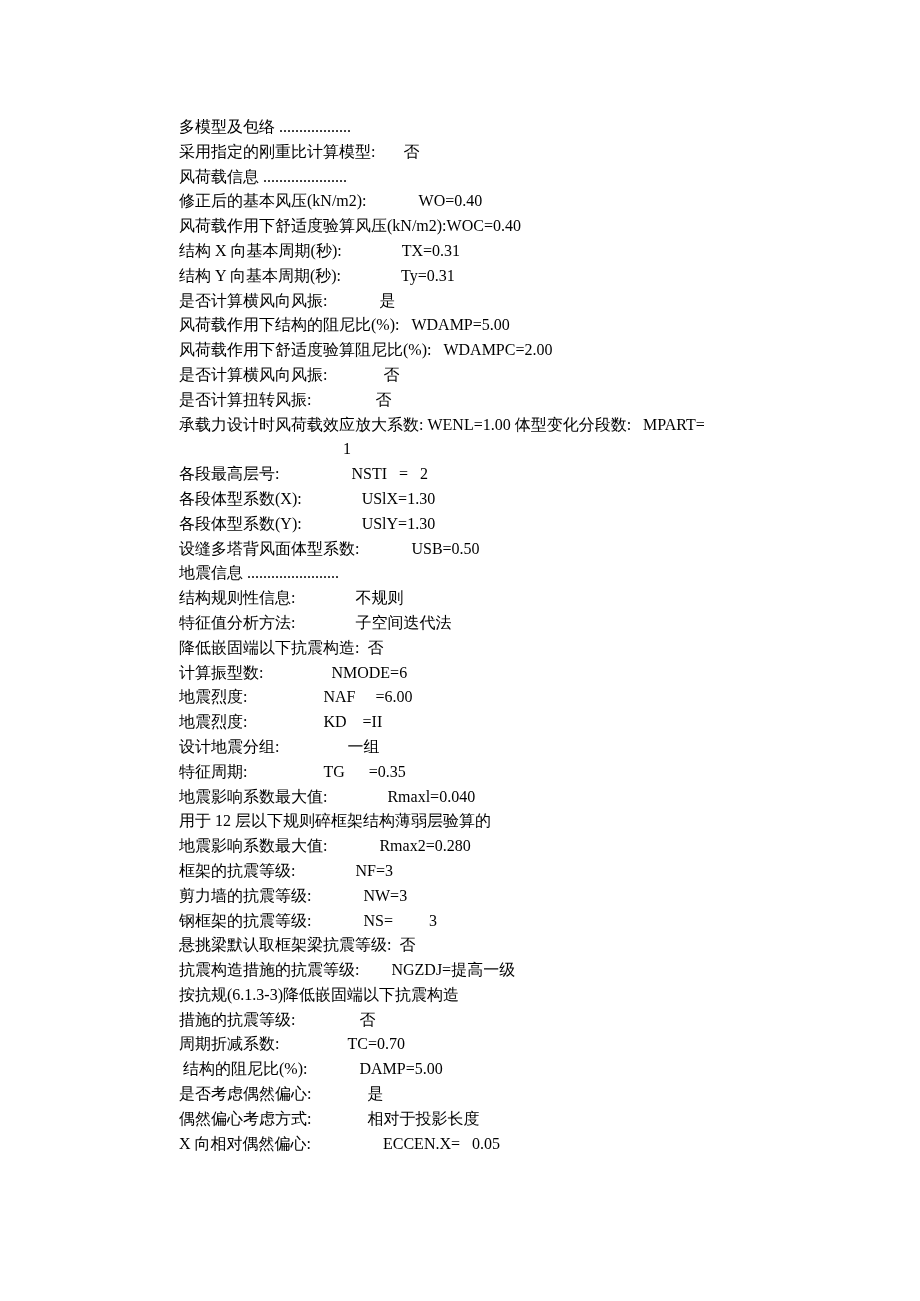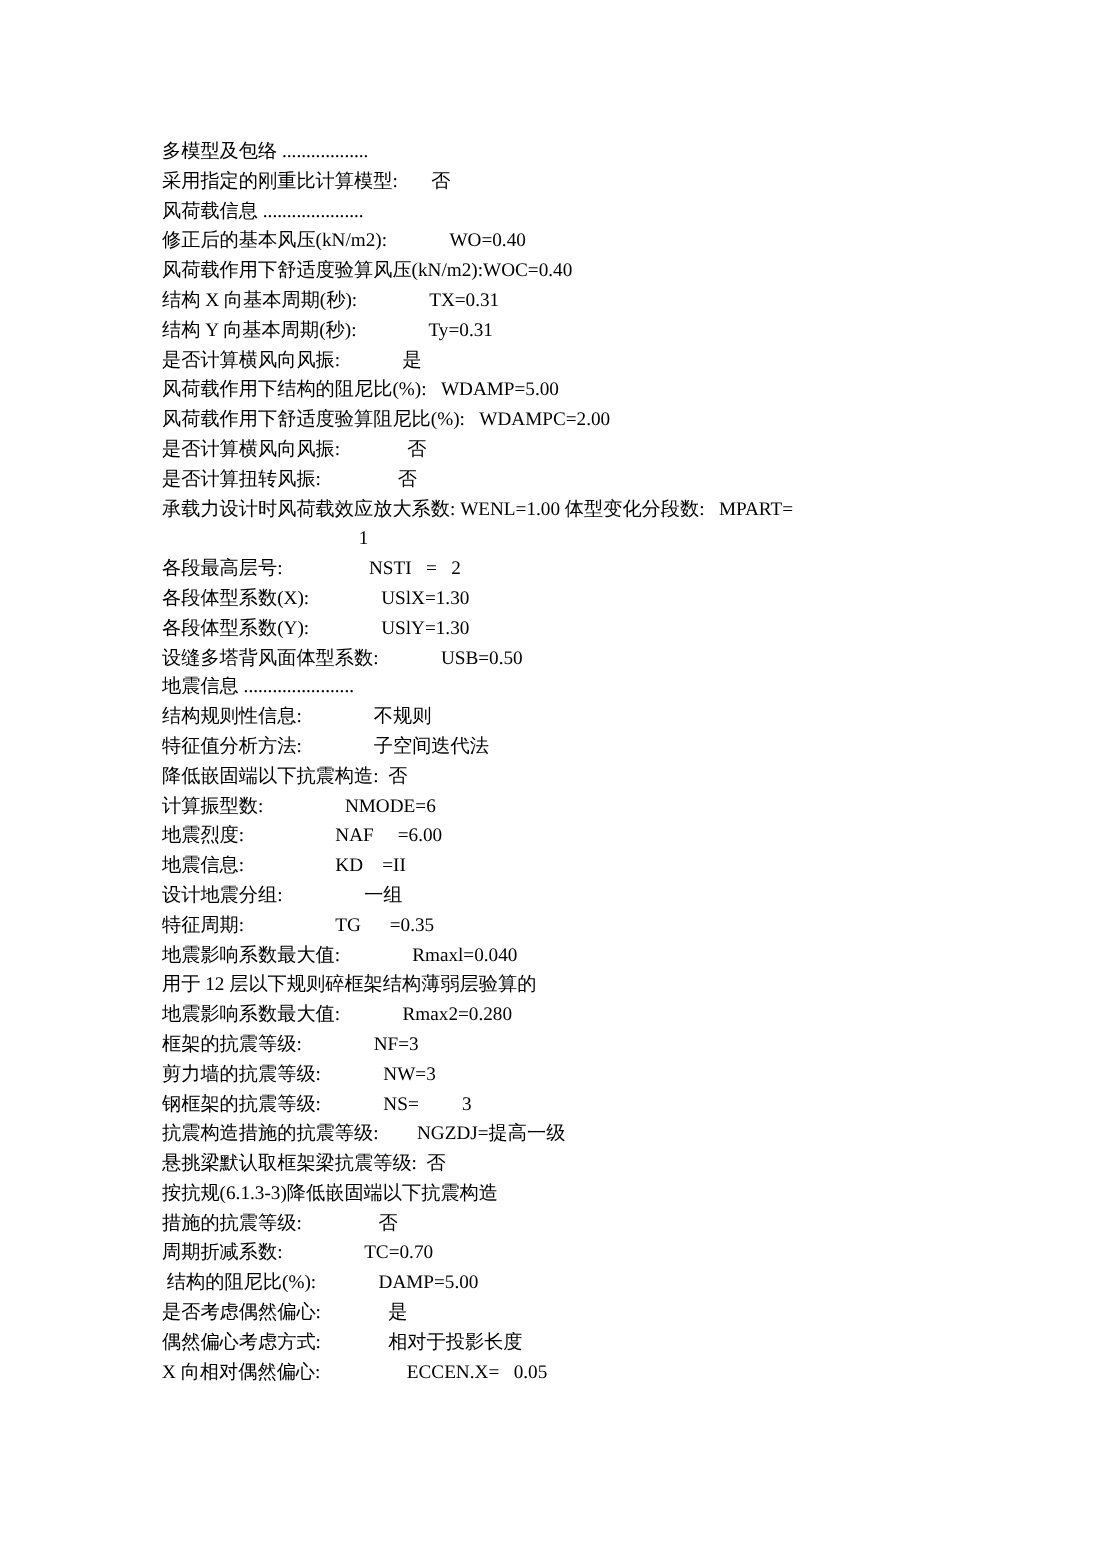--- a/index.html
+++ b/index.html
@@ -7,20 +7,21 @@
   padding: 0;
   background: #fff;
   font-family: "SimSun", "宋体", serif;
   font-size: 16px;
   color: #000;
   width: 920px;
 }
 .page {
   padding: 115px 135px 40px 135px;
   line-height: 1.55;
+  margin-left: 44px;
 }
 .line {
   white-space: pre;
 }
 </style>
 </head>
 <body>
 
 <div class="page">
   <div class="line">多模型及包络 ..................</div>
@@ -42,31 +43,31 @@
   <div class="line">各段体型系数(X):               USlX=1.30</div>
   <div class="line">各段体型系数(Y):               USlY=1.30</div>
   <div class="line">设缝多塔背风面体型系数:             USB=0.50</div>
   <div class="line"></div>
   <div class="line">地震信息 .......................</div>
   <div class="line">结构规则性信息:               不规则</div>
   <div class="line">特征值分析方法:               子空间迭代法</div>
   <div class="line">降低嵌固端以下抗震构造:  否</div>
   <div class="line">计算振型数:                 NMODE=6</div>
   <div class="line">地震烈度:                   NAF     =6.00</div>
-  <div class="line">地震信息:                   KD    =II</div>
+  <div class="line">地震烈度:                   KD    =II</div>
   <div class="line">设计地震分组:                 一组</div>
   <div class="line">特征周期:                   TG      =0.35</div>
   <div class="line">地震影响系数最大值:               Rmaxl=0.040</div>
   <div class="line">用于 12 层以下规则碎框架结构薄弱层验算的</div>
   <div class="line">地震影响系数最大值:             Rmax2=0.280</div>
   <div class="line">框架的抗震等级:               NF=3</div>
   <div class="line">剪力墙的抗震等级:             NW=3</div>
   <div class="line">钢框架的抗震等级:             NS=         3</div>
+  <div class="line">悬挑梁默认取框架梁抗震等级:  否</div>
   <div class="line">抗震构造措施的抗震等级:        NGZDJ=提高一级</div>
-  <div class="line">悬挑梁默认取框架梁抗震等级:  否</div>
   <div class="line">按抗规(6.1.3-3)降低嵌固端以下抗震构造</div>
   <div class="line">措施的抗震等级:                否</div>
   <div class="line">周期折减系数:                 TC=0.70</div>
   <div class="line"> 结构的阻尼比(%):             DAMP=5.00</div>
   <div class="line">是否考虑偶然偏心:              是</div>
   <div class="line">偶然偏心考虑方式:              相对于投影长度</div>
   <div class="line">X 向相对偶然偏心:                  ECCEN.X=   0.05</div>
 </div>
 
 </body></html>

